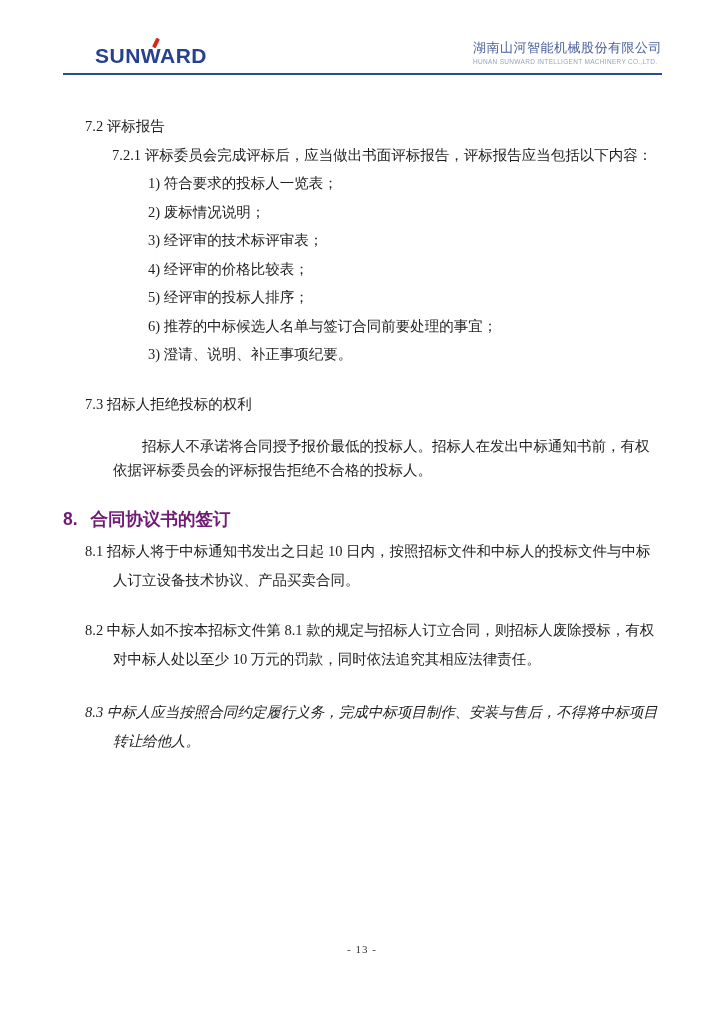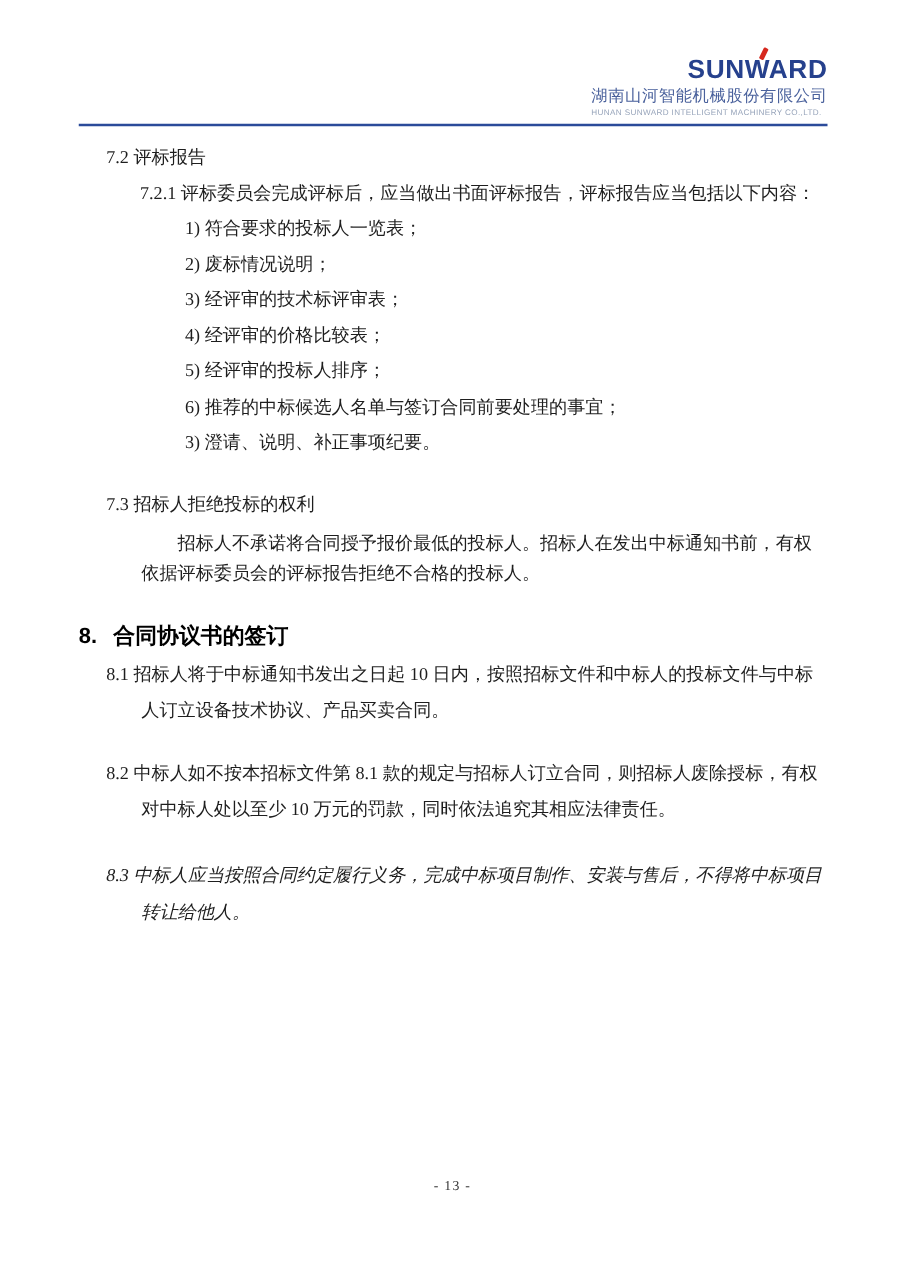--- a/index.html
+++ b/index.html
@@ -3,21 +3,21 @@
 <meta charset="utf-8">
 <style>
   html,body { margin:0; padding:0; background:#ffffff; }
   .page {
     position:relative; width:724px; height:1024px; background:#ffffff;
     overflow:hidden; font-family:"Liberation Serif","DejaVu Serif",serif;
     color:#1e1e1e;
   }
   
   .header { position:absolute; left:63px; right:62px; top:36px; }
-  .header-row { display:flex; justify-content:space-between; align-items:flex-end;flex-direction:column; }
+  .header-row { display:flex; justify-content:space-between; align-items:center; }
   .logo { position:relative; margin-left:32px; padding-top:8px; }
   .logo-text {
     font-family:"Liberation Sans",sans-serif; font-weight:bold;
     font-size:21px; color:#26418d; letter-spacing:0.5px;
   }
   .logo-accent {
     position:absolute; left:59px; top:2px; width:4px; height:10px;
     background:#d6281e; transform:rotate(26deg); border-radius:1px;
   }
   .company { text-align:left; }
@@ -34,24 +34,24 @@
   .content {
     position:absolute; left:63px; right:62px; top:88px;
     font-size:14.5px; line-height:28.5px;
   }
   .p-intro  { padding-left:50px; }
   .h72      { padding-left:22px; margin-top:24px; }
   .p721     { padding-left:49px; }
   .list-item{ padding-left:85px; }
   .p722     { padding-left:64px; text-indent:-15px; }
   .h73      { padding-left:22px; margin-top:21px; }
-  .p73      { padding-left:50px; text-indent:2em; line-height:24px; margin-top:5px; }
+  .p73      { padding-left:50px; text-indent:2em; line-height:24px; margin-top:16px; }
   .h8 {
     margin-top:22px; font-family:"Liberation Sans",sans-serif;
-    font-weight:bold; font-size:17.5px; line-height:30px; color:#000000;
+    font-weight:bold; font-size:17.5px; line-height:30px; color:#701a75;
   }
   .h8 .num { margin-right:13px; }
   .p8  { padding-left:50px; text-indent:-28px; }
   .p81 { margin-top:3px; }
   .p82 { margin-top:22px; }
   .p83 { margin-top:25px;font-style:italic; }
   
   .footer {
     position:absolute; left:0; right:0; top:943px; text-align:center;
     font-size:11px; color:#333333; letter-spacing:1px;

